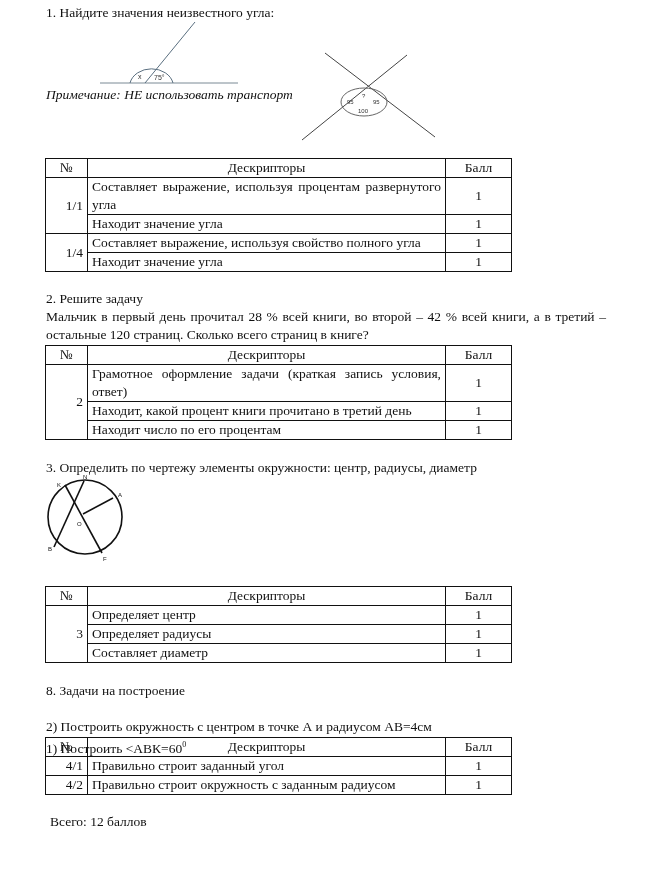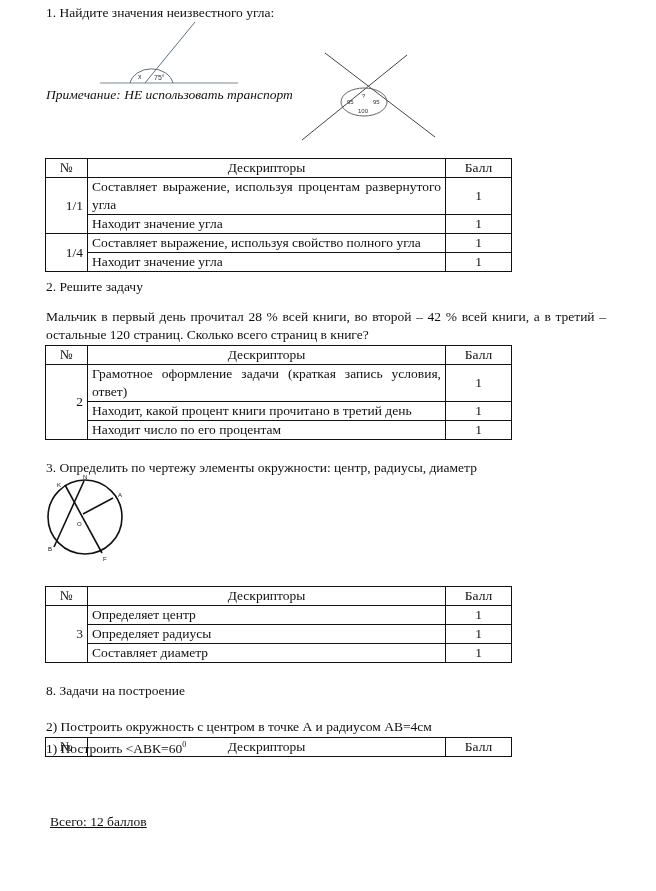--- a/index.html
+++ b/index.html
@@ -71,21 +71,21 @@
     <td class="c-desc">Составляет выражение, используя свойство полного угла</td>
     <td class="c-score">1</td>
   </tr>
   <tr>
     <td class="c-desc">Находит значение угла</td>
     <td class="c-score">1</td>
   </tr>
 </tbody>
   </table>
 
-<div class="line" style="top:278px;">2. Решите задачу</div>
+<div class="line" style="top:290px;">2. Решите задачу</div>
 <div class="line justified" style="top:308px; width:560px;font-family:Liberation Serif, serif;">Мальчик в первый день прочитал 28 % всей книги, во второй – 42 % всей книги, а в третий –</div>
 <div class="line" style="top:326px;">остальные 120 страниц. Сколько всего страниц в книге?</div>
 
 <table class="rubric" style="top:345px;">
   <tbody>
       <tr>
     <th class="c-num">№</th>
     <th>Дескрипторы</th>
     <th class="c-score">Балл</th>
   </tr>
@@ -147,16 +147,26 @@
 <div class="line" style="top:700px;margin-top:36px;"><span>1) Построить &lt;АВК=60</span><sup>0</sup></div>
 <div class="line" style="top:718px;">2) Построить окружность с центром в точке А и радиусом АВ=4см</div>
 
 <table class="rubric" style="top:737px;">
   <tbody>
       <tr>
     <th class="c-num">№</th>
     <th>Дескрипторы</th>
     <th class="c-score">Балл</th>
   </tr>
+  <tr>
+    <td class="c-num">4/1</td>
+    <td class="c-desc">Правильно строит заданный угол</td>
+    <td class="c-score">1</td>
+  </tr>
+  <tr>
+    <td class="c-num">4/2</td>
+    <td class="c-desc">Правильно строит окружность с заданным радиусом</td>
+    <td class="c-score">1</td>
+  </tr>
 </tbody>
   </table>
 
-<div class="line" style="top:813px; left:50px;text-decoration:underline;">Всего: 12 баллов</div>
+<div class="line" style="top:813px; left:50px;">Всего: 12 баллов</div>
 
 </body></html>

